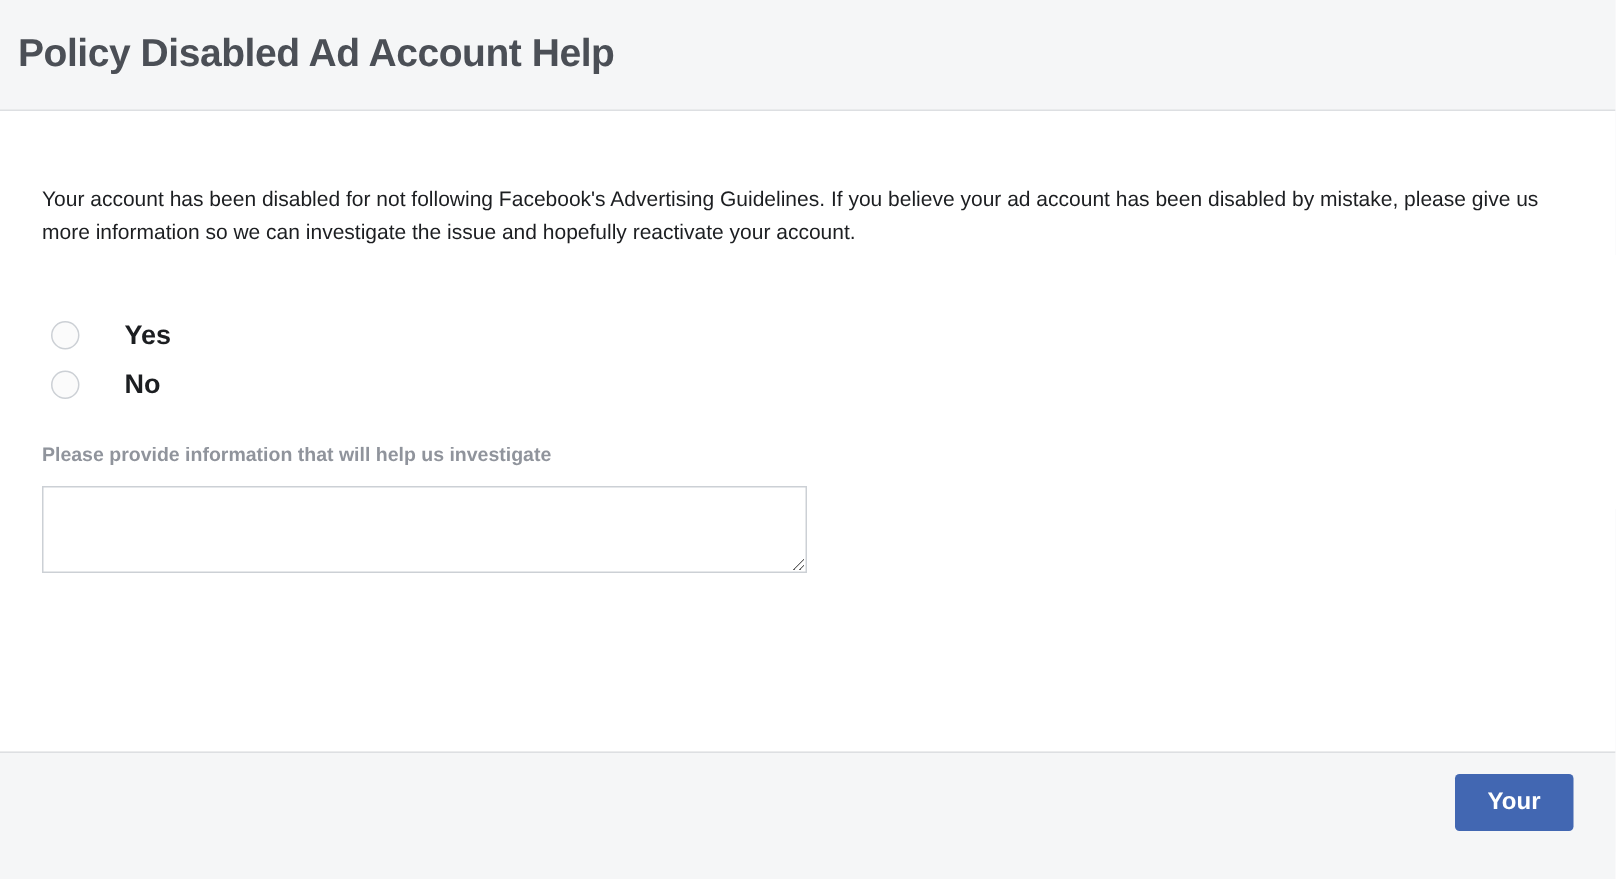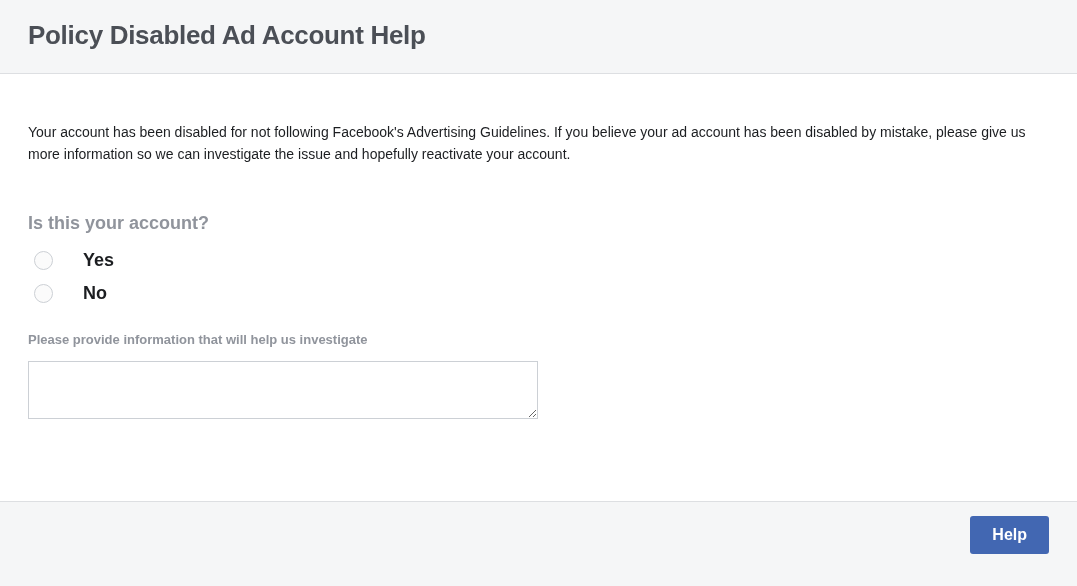--- a/index.html
+++ b/index.html
@@ -10,21 +10,21 @@
     body {
       font-family: Helvetica, Arial, sans-serif;
       background: #f5f6f7;
       width: 1077px;
       height: 586px;
       overflow: hidden;
       position: relative;
     }
     .header {
       background: #f5f6f7;
-      padding: 20px 20px 22px 28px;
+      padding: 20px 20px 22px 12px;
       border-bottom: 1px solid #dddfe2;
     }
     .page-title {
       font-size: 26px;
       font-weight: bold;
       color: #4b4f56;
       letter-spacing: -0.3px;
     }
     .content {
       background: #ffffff;
@@ -110,32 +110,31 @@
 </head>
 <body>
 
 <div class="header">
   <h1 class="page-title">Policy Disabled Ad Account Help</h1>
 </div>
 
 <div class="content">
   <p class="description">Your account has been disabled for not following Facebook's Advertising Guidelines. If you believe your ad account has been disabled by mistake, please give us more information so we can investigate the issue and hopefully reactivate your account.</p>
 
-  <div class="question-label">Is this your account?</div>
 
   <div class="radio-group">
     <div class="radio-option">
       <input type="radio" name="isYourAccount" id="opt-yes" class="radio-input" style="">
       <label for="opt-yes" class="radio-label">Yes</label>
     </div>
     <div class="radio-option">
       <input type="radio" name="isYourAccount" id="opt-no" class="radio-input" style="">
       <label for="opt-no" class="radio-label">No</label>
     </div>
   </div>
 
   <div class="textarea-label">Please provide information that will help us investigate</div>
   <textarea class="info-textarea" value="" style=""></textarea>
 </div>
 
 <div class="footer">
-  <button class="send-button">Help</button>
+  <button class="send-button">Your</button>
 </div>
 
 </body></html>

